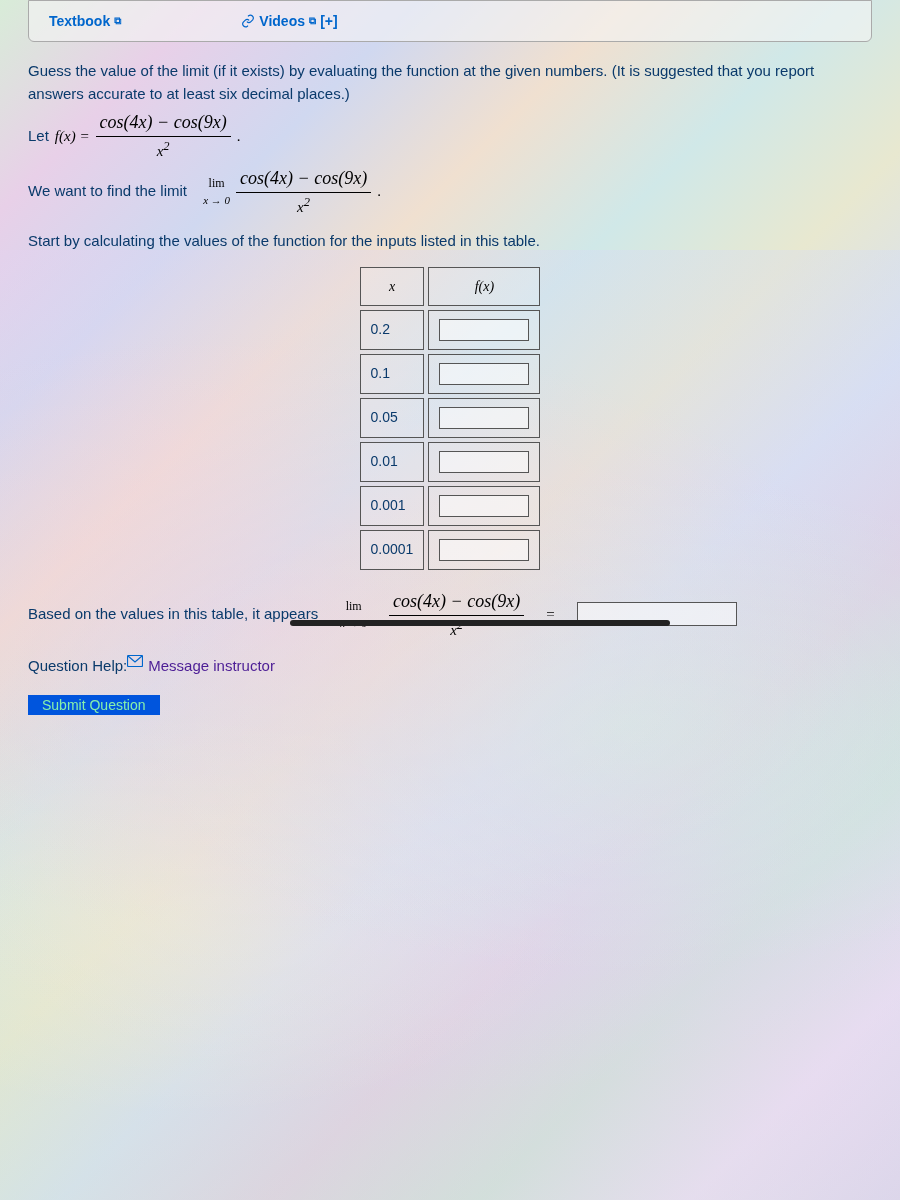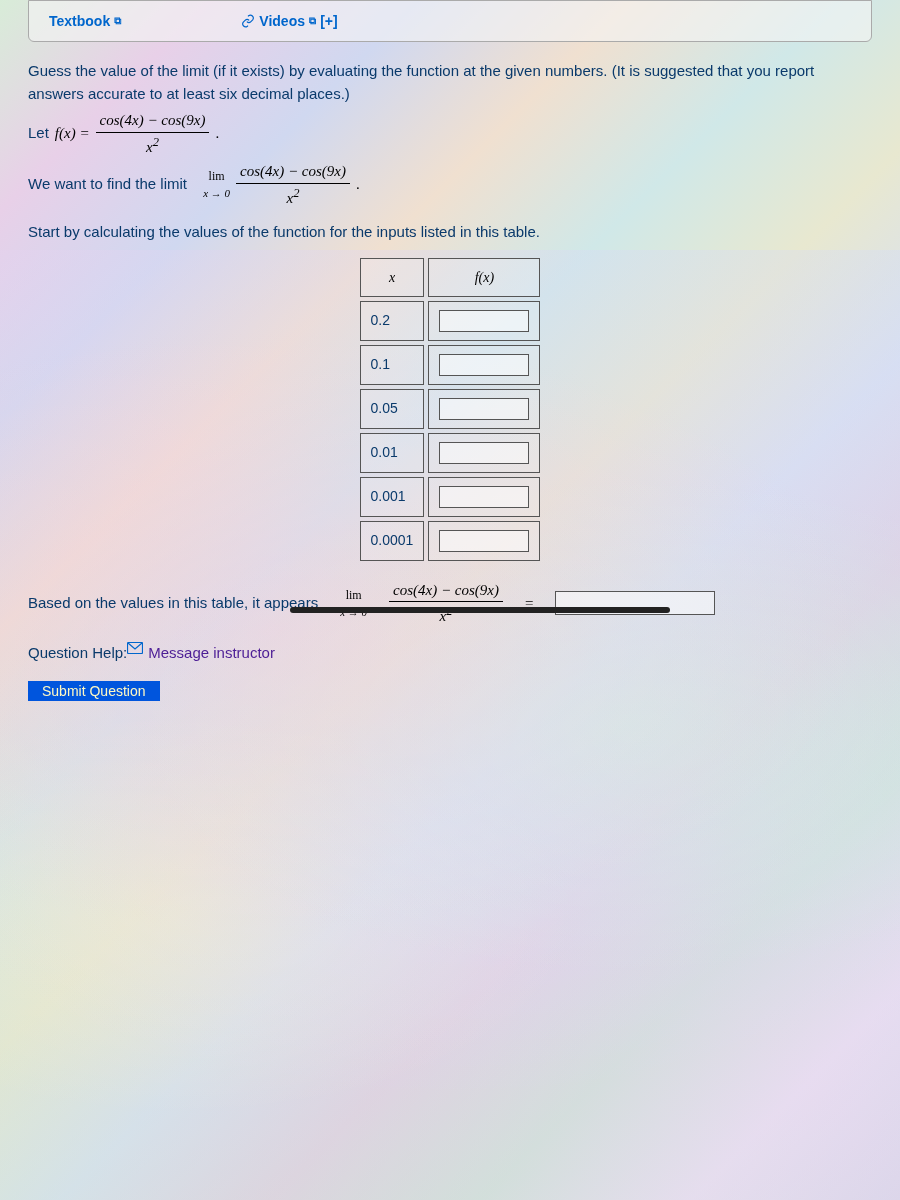--- a/index.html
+++ b/index.html
@@ -37,37 +37,37 @@
   font-weight: bold;
 }
 .tab-link { color: #0066cc; font-size: 14px; display: inline-flex; align-items: center; gap: 4px; cursor: pointer; }
 .tab-link svg { width: 14px; height: 14px; }
 .ext-icon { font-size: 10px; color: #0066cc; }
 .plus { color: #0066cc; }
 .problem { padding: 0 28px; font-size: 15px; color: #0a3a6b; line-height: 1.5; }
 .problem p { margin-bottom: 4px; }
 .math-line { display: flex; align-items: center; gap: 6px; margin: 2px 0; }
 .frac { display: inline-flex; flex-direction: column; align-items: center; font-family: 'Times New Roman', serif; font-style: italic; color: #000; vertical-align: middle; }
-.frac .num { border-bottom: 1px solid #000; padding: 0 4px; font-size: 15px; }
+.frac .num { border-bottom: 1px solid #000; padding: 0 4px; font-size: 18px; }
 .frac .den { padding: 0 4px; font-size: 15px; }
 .mi { font-family: 'Times New Roman', serif; font-style: italic; color: #000; }
 .mr { font-family: 'Times New Roman', serif; color: #000; }
 .lim { display: inline-flex; flex-direction: column; align-items: center; font-family: 'Times New Roman', serif; color: #000; }
 .lim .top { font-size: 12px; }
 .lim .bot { font-size: 11px; }
 .tbl { margin: 10px auto 14px auto; border-collapse: separate; border-spacing: 4px; }
 .tbl th, .tbl td { border: 1px solid #555; padding: 8px 10px; background: rgba(255,255,255,0.15); font-size: 14px; }
 .tbl th { text-align: center; font-weight: normal; }
 .tbl input { width: 90px; height: 22px; border: 1px solid #555; background: rgba(255,255,255,0.5); padding: 2px 4px; font-size: 13px; }
 .ans-line { display: flex; align-items: center; gap: 22px; margin: 8px 0 14px 0; flex-wrap: wrap; }
 .ans-input { width: 160px; height: 24px; border: 1px solid #555; background: rgba(255,255,255,0.5); padding: 2px 4px; }
 .help-line { margin: 10px 0 16px 0; font-size: 15px; color: #0a3a6b; display: flex; align-items: center; }
 .msg-link { color: #4c1d95; cursor: pointer; display: inline-flex; gap: 5px; }
 .submit-btn {
-  background: #0055dd; color: #fef9c3; border: none;
+  background: #0055dd; color: #86efac; border: none;
   padding: 2px 14px; font-size: 14px; cursor: pointer;
   font-family: inherit;
 }
 .scrollbar {
   position: absolute; bottom: 90px; left: 290px; width: 380px; height: 6px;
   background: #222; border-radius: 3px;
 }
 </style>
 </head>
 <body>

